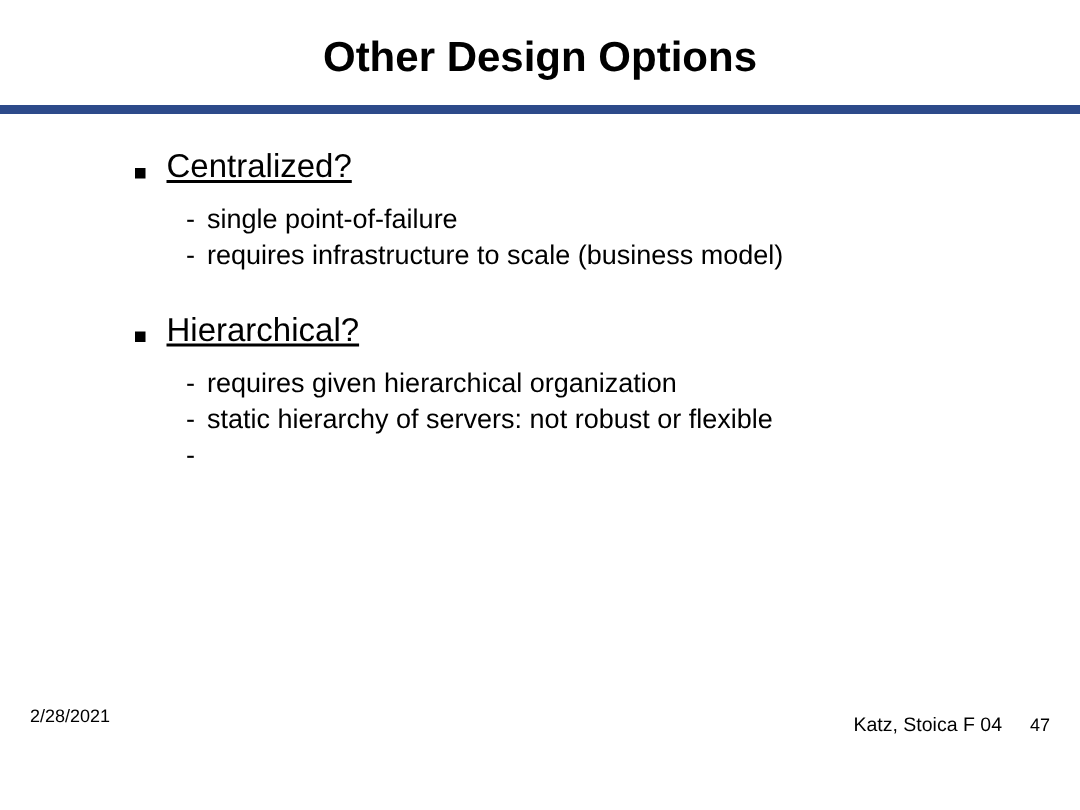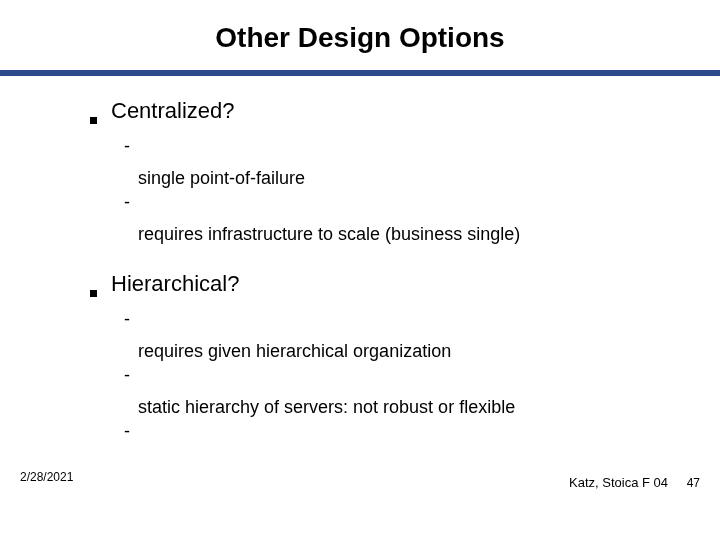--- a/index.html
+++ b/index.html
@@ -2,27 +2,27 @@
 <html><head>
 <meta charset="utf-8">
 <style>
   * { margin: 0; padding: 0; box-sizing: border-box; }
   html, body { width: 720px; height: 540px; background: #fff; font-family: Arial, Helvetica, sans-serif; color: #000; }
   .slide { position: relative; width: 720px; height: 504px; }
   .title { text-align: center; font-weight: bold; font-size: 28px; padding-top: 22px; padding-bottom: 10px; }
   .rule { height: 6px; background: #2d4a8a; margin: 6px 0 0 0; }
   .body { padding: 22px 40px 0 90px; }
   .blk { margin-bottom: 24px; }
-  .lvl1 { display: flex; align-items: flex-end; margin-bottom: 10px; }
+  .lvl1 { display: flex; align-items: center; margin-bottom: 10px; text-decoration: underline; }
   .sq { width: 7px; height: 7px; background: #000; margin-top: 9px; margin-right: 14px; flex: 0 0 auto; }
   .lvl1-text { font-size: 22px; }
   .subs { padding-left: 34px; }
   .lvl2 { display: flex; align-items: flex-start; line-height: 1.35; }
   .dash { width: 14px; flex: 0 0 auto; font-size: 18px; }
-  .lvl2-text { font-size: 18px; margin-top: 32px; }
+  .lvl2-text { font-size: 18px; }
   .footer-date { position: absolute; left: 20px; bottom: 20px; font-size: 12px; }
   .footer-credit { position: absolute; right: 52px; bottom: 14px; font-size: 13px; }
   .footer-pagenum { position: absolute; right: 20px; bottom: 14px; font-size: 12px; font-weight: normal; }
 </style>
 </head>
 <body>
 <div class="slide">
 
   <div class="title">Other Design Options</div>
   <div class="rule"></div>
@@ -34,21 +34,21 @@
         <span class="sq"></span>
         <span class="lvl1-text">Centralized?</span>
       </div>
       <div class="subs">
         <div class="lvl2">
           <span class="dash">-</span>
           <span class="lvl2-text">single point-of-failure</span>
         </div>
         <div class="lvl2">
           <span class="dash">-</span>
-          <span class="lvl2-text">requires infrastructure to scale (business single)</span>
+          <span class="lvl2-text">requires infrastructure to scale (business model)</span>
         </div>
       </div>
     </div>
 
     <div class="blk">
       <div class="lvl1">
         <span class="sq"></span>
         <span class="lvl1-text">Hierarchical?</span>
       </div>
       <div class="subs">

